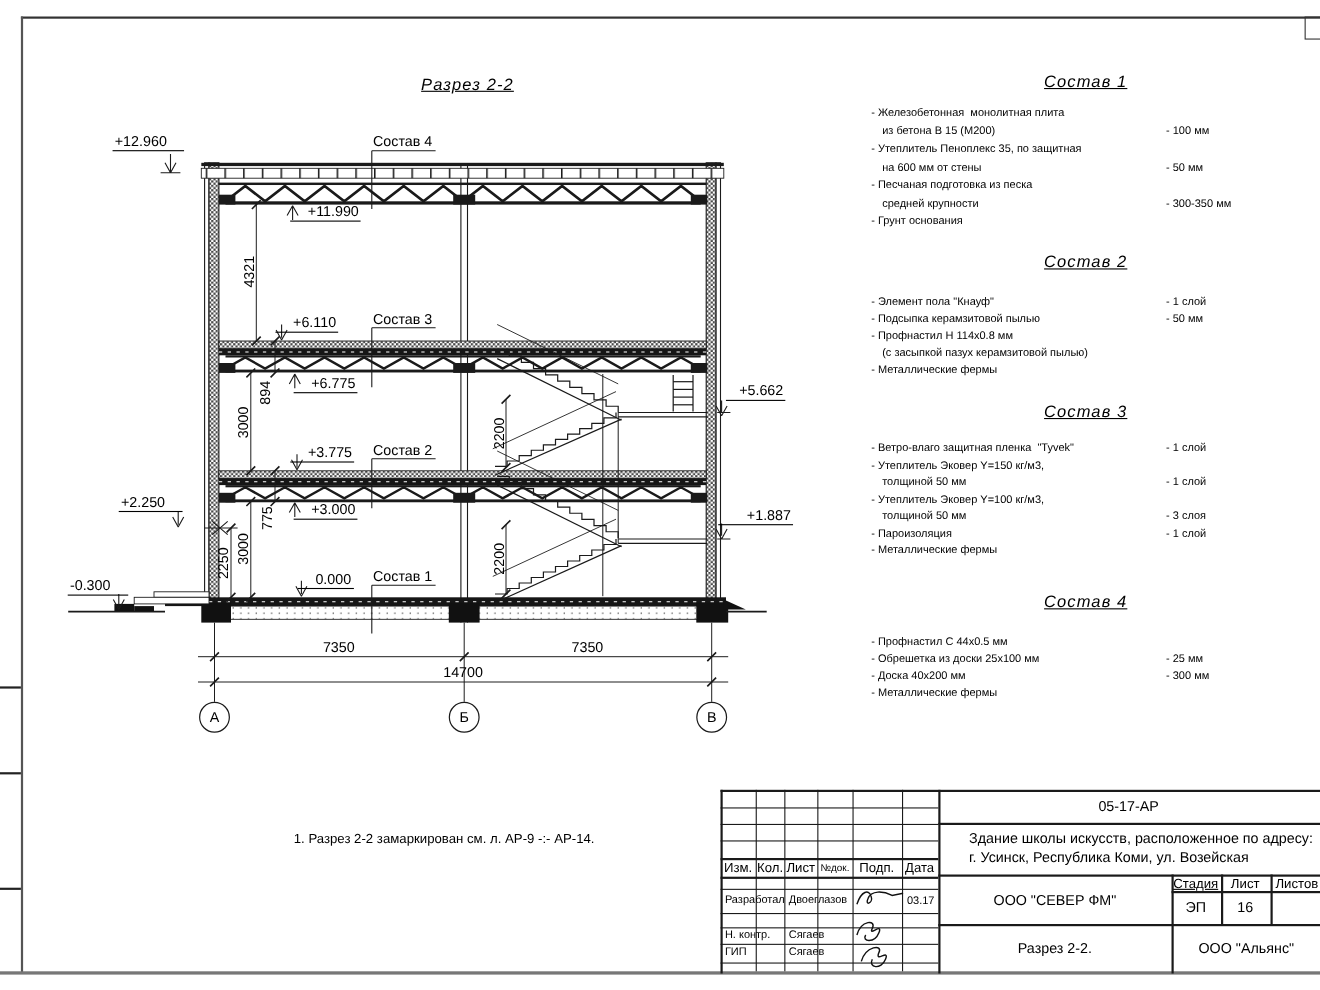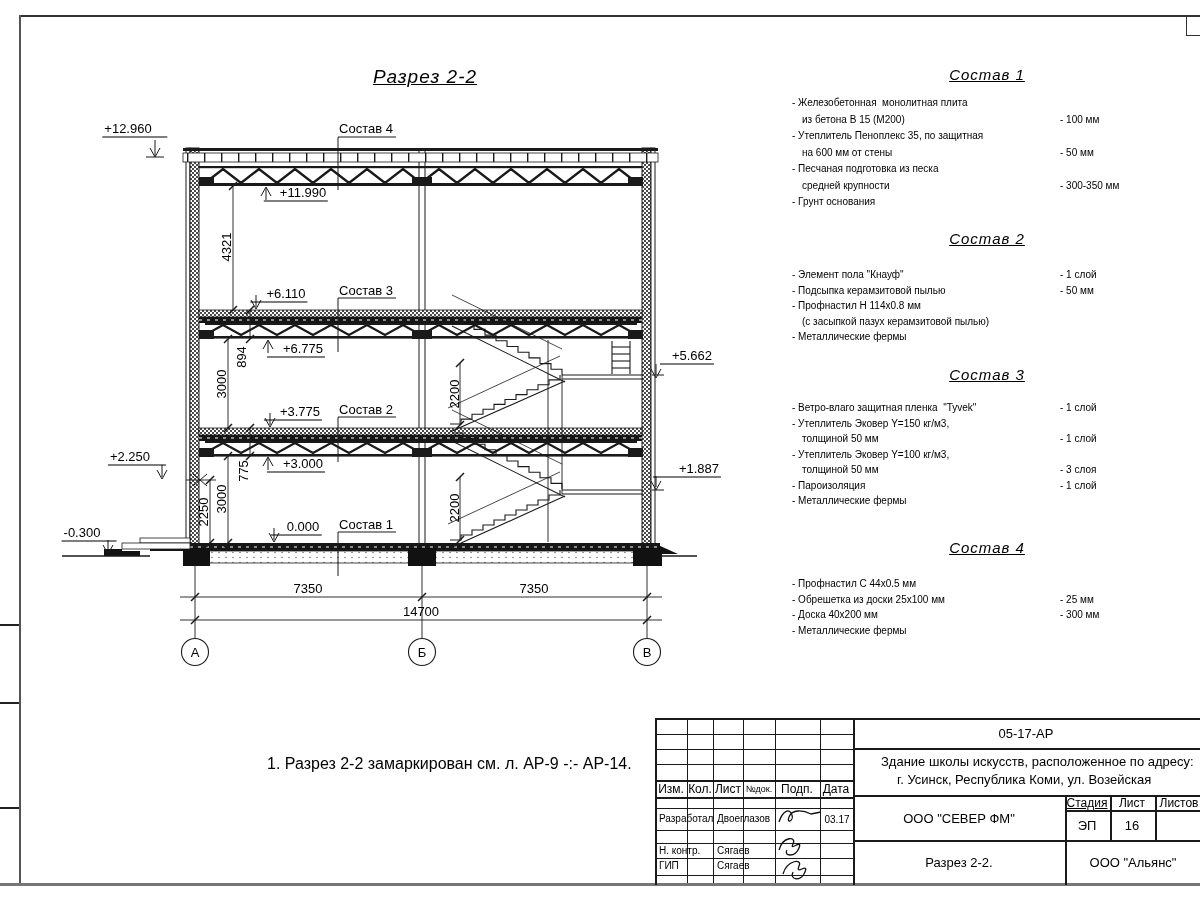--- a/index.html
+++ b/index.html
@@ -8,21 +8,21 @@
   svg{position:absolute;left:0;top:0;}
   
   .fl{position:absolute;background:#555;}
   
   .t{position:absolute;white-space:pre;font-size:13px;color:#000;}
   .tc{transform:translate(-50%,-50%);}
   .rot{transform:translate(-50%,-50%) rotate(-90deg);}
   .elev{border-bottom:1px solid #000;padding:0 2px 1px 2px;}
   .pl{padding-left:16px;} .pr{padding-right:16px;}
   .ital{font-style:italic;}
-  .title{font-size:19px;font-style:italic;text-decoration:underline;letter-spacing:1px;}
+  .title{font-size:15px;font-style:italic;text-decoration:underline;letter-spacing:1px;}
   
   .spec{position:absolute;width:390px;left:792px;}
   .spec h3{margin:0;font-size:15px;font-weight:normal;font-style:italic;
            text-decoration:underline;text-align:center;letter-spacing:1px;}
   .spec .rows{font-size:10px;line-height:15.5px;}
   .spec.s1 .rows{line-height:16.5px;}
   .spec-row{display:flex;}
   .spec-row .txt{flex:1;white-space:pre;}
   .spec-row .txt.cont{padding-left:10px;}
   .spec-row .val{width:122px;white-space:pre;}
@@ -204,21 +204,21 @@
 
   <div class="fl" style="left:19px;top:15px;width:1181px;height:2px;background:#333;"></div>
   <div class="fl" style="left:19px;top:15px;width:2px;height:870px;"></div>
   <div class="fl" style="left:0;top:883px;width:1200px;height:3px;background:#777;"></div>
   <div class="fl" style="left:0;top:624px;width:19px;height:2px;background:#222;"></div>
   <div class="fl" style="left:0;top:702px;width:19px;height:2px;background:#222;"></div>
   <div class="fl" style="left:0;top:807px;width:19px;height:2px;background:#222;"></div>
   <div style="position:absolute;left:1186px;top:15px;width:14px;height:19px;border:1.5px solid #333;"></div>
 
   <span class="t tc title" style="left:425px;top:77px;">Разрез 2-2</span>
-  <span class="t" style="left:267px;top:755px;font-size:16px;">1. Разрез 2-2 замаркирован см. л. АР-9 -:- АР-14.</span>
+  <span class="t" style="left:267px;top:755px;font-size:12px;">1. Разрез 2-2 замаркирован см. л. АР-9 -:- АР-14.</span>
 
   <span class="t tc ital" style="left:366px;top:128px;font-style:normal;">Состав 4</span>
   <span class="t tc" style="left:366px;top:290px;">Состав 3</span>
   <span class="t tc" style="left:366px;top:409px;">Состав 2</span>
   <span class="t tc" style="left:366px;top:524px;">Состав 1</span>
 
   <span class="t tc elev pr" style="left:135px;top:129px;">+12.960</span>
   <span class="t tc elev pl" style="left:296px;top:193px;">+11.990</span>
   <span class="t tc elev pl" style="left:279px;top:294px;">+6.110</span>
   <span class="t tc elev pl" style="left:296px;top:349px;">+6.775</span>
@@ -409,21 +409,21 @@
 
     <svg style="left:122px;top:88px;" width="46" height="22" viewBox="0 0 46 22">
       <path d="M2,16 C6,4 13,2 15,9 C17,15 9,18 12,11 C15,3 26,4 34,8 L44,6" fill="none" stroke="#111" stroke-width="1.3"></path>
     </svg>
     <svg style="left:118px;top:116px;" width="50" height="48" viewBox="0 0 50 48">
       <path d="M6,16 C10,2 24,2 20,10 C16,18 30,4 26,14 C22,24 10,22 14,16 M10,40 C14,26 30,24 26,32 C22,42 36,28 32,38 C28,48 16,46 20,38" fill="none" stroke="#111" stroke-width="1.3"></path>
     </svg>
 
     <span class="t tc f13" style="left:371px;top:15px;">05-17-АР</span>
     <span class="t f13" style="left:226px;top:36px;">Здание школы искусств, расположенное по адресу:</span>
-    <span class="t f13" style="left:226px;top:54px;margin-left:16px;">г. Усинск, Республика Коми, ул. Возейская</span>
+    <span class="t f13" style="left:226px;top:54px;">г. Усинск, Республика Коми, ул. Возейская</span>
     <span class="t tc f13" style="left:304px;top:100px;">ООО "СЕВЕР ФМ"</span>
     <span class="t tc" style="left:432px;top:85px;text-decoration:underline;">Стадия</span>
     <span class="t tc" style="left:477px;top:85px;">Лист</span>
     <span class="t tc" style="left:524px;top:85px;">Листов</span>
     <span class="t tc f13" style="left:432px;top:107px;">ЭП</span>
     <span class="t tc f13" style="left:477px;top:107px;">16</span>
     <span class="t tc f13" style="left:304px;top:144px;">Разрез 2-2.</span>
     <span class="t tc f13" style="left:478px;top:144px;">ООО "Альянс"</span>
   </div>
 

